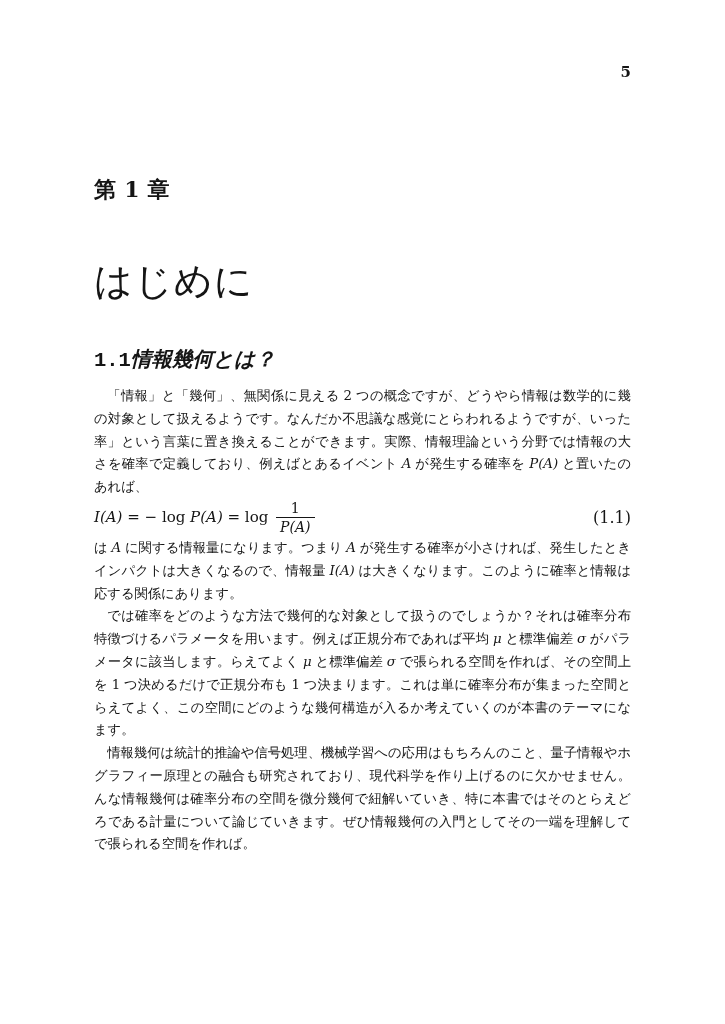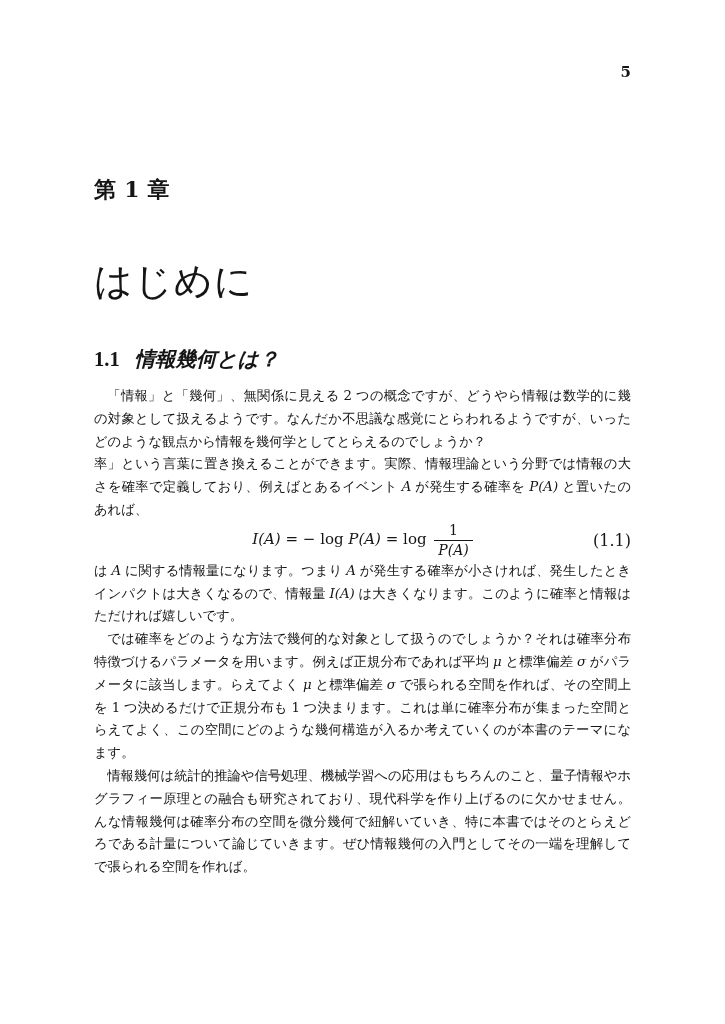--- a/index.html
+++ b/index.html
@@ -20,41 +20,41 @@
   }
   .chapter-title {
     position:absolute; top:232px; left:94px;
     font-size:38px; font-weight:400; letter-spacing:1px;margin-top:24px;
   }
   .section-heading {
     position:absolute; top:345px; left:94px;
     font-size:20.5px;
   }
   .section-number {
-    font-family:Liberation Serif, serif; font-weight:600; margin-right:15px;
+    font-family:Liberation Mono, monospace; font-weight:600; 
   }
   .section-title { font-weight:800;font-style:italic; }
 
   .body-text {
     position:absolute; top:385px; left:94px; width:537px;
     font-size:13.3px; line-height:22.8px;
   }
   .tline {
     height:22.8px; overflow:hidden;
     text-align:justify; text-align-last:justify;
   }
   .tline.plast { text-align-last:left; }
   .tline.indent { text-indent:1em; }
 
   .seg-m { font-family:"DejaVu Serif", serif; font-style:italic; }
   .seg-r, .seg-n { font-family:"DejaVu Serif", serif; font-style:normal; }
 
   .equation {
     position:relative; height:38px;
-    display:flex; align-items:center; justify-content:center;
+    display:flex; align-items:center; justify-content:flex-start;
     font-family:"DejaVu Serif", serif; font-size:15px;
   }
   .eq-main { white-space:nowrap; }
   .frac {
     display:inline-flex; flex-direction:column; text-align:center;
     vertical-align:middle; margin-left:3px; line-height:1.2; font-size:14px;
   }
   .frac .num { padding:0 4px 1px; }
   .frac .den { border-top:1px solid #151515; padding:1px 4px 0; }
   .eqnum {
@@ -74,40 +74,39 @@
   <div class="chapter-title">はじめに</div>
 
   <div class="section-heading">
     <span class="section-number">1.1</span><span class="section-title">情報幾何とは？</span>
   </div>
 
   <div class="body-text">
     <div>
         <div class="tline indent"><span class="seg-jp">「情報」と「幾何」、無関係に見える </span><span class="seg-n">2</span><span class="seg-jp"> つの概念ですが、どうやら情報は数学的に幾何学</span></div>
         <div class="tline"><span class="seg-jp">の対象として扱えるようです。なんだか不思議な感覚にとらわれるようですが、いったい</span></div>
-        <div class="tline plast"><span class="seg-jp">どのような観点から情報を幾何学としてとらえるのでしょうか？</span></div>
         <div class="tline"><span class="seg-jp">率」という言葉に置き換えることができます。実際、情報理論という分野では情報の大き</span></div>
         <div class="tline"><span class="seg-jp">さを確率で定義しており、例えばとあるイベント </span><span class="seg-m">A</span><span class="seg-jp"> が発生する確率を </span><span class="seg-m">P(A)</span><span class="seg-jp"> と置いたので</span></div>
         <div class="tline plast"><span class="seg-jp">あれば、</span></div>
       </div>
 
     <div class="equation">
       <span class="eq-main">
         <span><span class="seg-m">I(A)</span><span class="seg-r"> = − log </span><span class="seg-m">P(A)</span><span class="seg-r"> = log </span></span><span class="frac">
           <span class="num seg-r">1</span>
           <span class="den seg-m">P(A)</span>
         </span>
       </span>
       <span class="eqnum seg-r">(1.1)</span>
     </div>
 
     <div>
         <div class="tline"><span class="seg-jp">は </span><span class="seg-m">A</span><span class="seg-jp"> に関する情報量になります。つまり </span><span class="seg-m">A</span><span class="seg-jp"> が発生する確率が小さければ、発生したときの</span></div>
         <div class="tline"><span class="seg-jp">インパクトは大きくなるので、情報量 </span><span class="seg-m">I(A)</span><span class="seg-jp"> は大きくなります。このように確率と情報は対</span></div>
-        <div class="tline plast"><span class="seg-jp">ただければ嬉しいです。</span></div>
+        <div class="tline plast"><span class="seg-jp">応する関係にあります。</span></div>
         <div class="tline indent"><span class="seg-jp">では確率をどのような方法で幾何的な対象として扱うのでしょうか？それは確率分布を</span></div>
         <div class="tline"><span class="seg-jp">特徴づけるパラメータを用います。例えば正規分布であれば平均 </span><span class="seg-m">μ</span><span class="seg-jp"> と標準偏差 </span><span class="seg-m">σ</span><span class="seg-jp"> がパラ</span></div>
         <div class="tline"><span class="seg-jp">メータに該当します。らえてよく </span><span class="seg-m">μ</span><span class="seg-jp"> と標準偏差 </span><span class="seg-m">σ</span><span class="seg-jp"> で張られる空間を作れば、その空間上の点</span></div>
         <div class="tline"><span class="seg-jp">を </span><span class="seg-n">1</span><span class="seg-jp"> つ決めるだけで正規分布も </span><span class="seg-n">1</span><span class="seg-jp"> つ決まります。これは単に確率分布が集まった空間とと</span></div>
         <div class="tline"><span class="seg-jp">らえてよく、この空間にどのような幾何構造が入るか考えていくのが本書のテーマになり</span></div>
         <div class="tline plast"><span class="seg-jp">ます。</span></div>
         <div class="tline indent"><span class="seg-jp">情報幾何は統計的推論や信号処理、機械学習への応用はもちろんのこと、量子情報やホロ</span></div>
         <div class="tline"><span class="seg-jp">グラフィー原理との融合も研究されており、現代科学を作り上げるのに欠かせません。そ</span></div>
         <div class="tline"><span class="seg-jp">んな情報幾何は確率分布の空間を微分幾何で紐解いていき、特に本書ではそのとらえどこ</span></div>
         <div class="tline"><span class="seg-jp">ろである計量について論じていきます。ぜひ情報幾何の入門としてその一端を理解してい</span></div>

